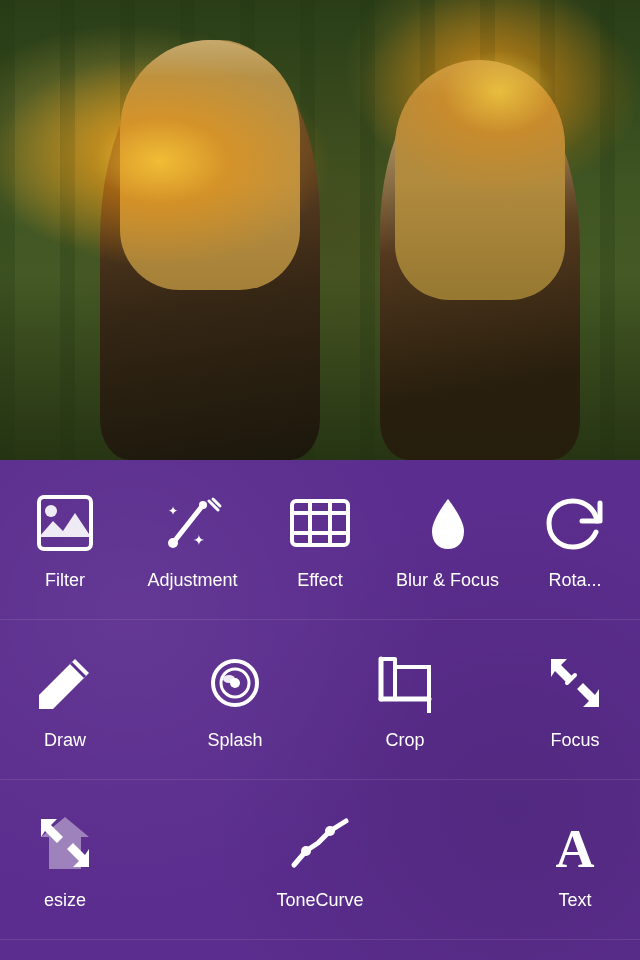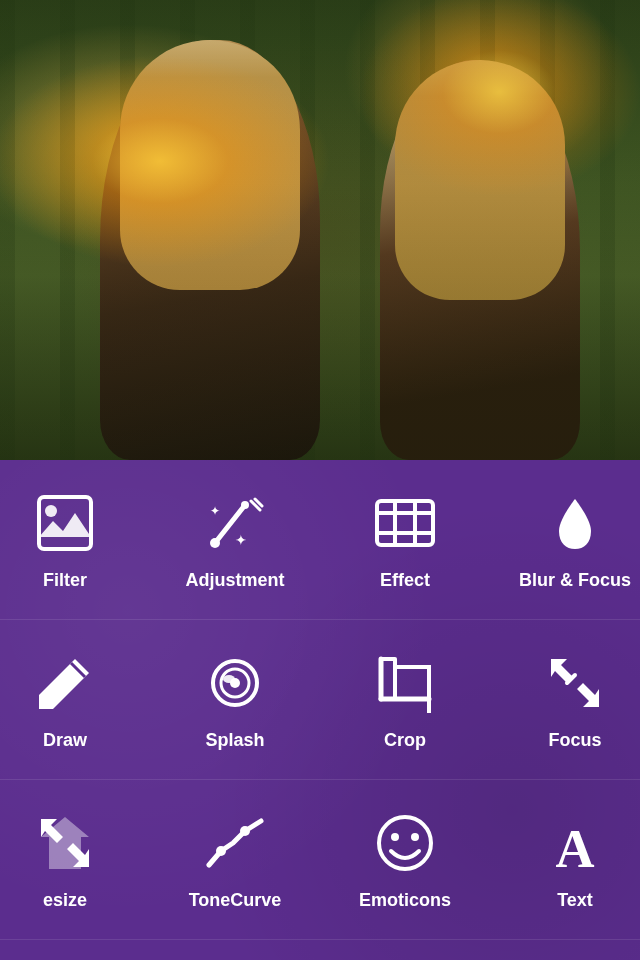--- a/index.html
+++ b/index.html
@@ -76,21 +76,21 @@
 
     .tool-icon svg {
       width: 60px;
       height: 60px;
       fill: white;
     }
 
     .tool-label {
       color: white;
       font-size: 18px;
-      font-weight: 700;
+      font-weight: 400;
       text-align: right;
       white-space: nowrap;
     }
 
     .row-overflow {
       overflow: hidden;
     }
 
     
     .trees-bg {
@@ -231,20 +231,29 @@
 
     <div class="tool-item">
       <div class="tool-icon">
         <svg viewBox="0 0 60 60" xmlns="http://www.w3.org/2000/svg">
           <path d="M30 6 C30 6 14 26 14 38 C14 50 21 56 30 56 C39 56 46 50 46 38 C46 26 30 6 30 6Z" fill="white"></path>
         </svg>
       </div>
       <span class="tool-label">Blur &amp; Focus</span>
     </div>
 
+    <div class="tool-item">
+      <div class="tool-icon">
+        <svg viewBox="0 0 60 60" xmlns="http://www.w3.org/2000/svg">
+          <path d="M55 10 L55 28 L37 28" fill="none" stroke="white" stroke-width="5" stroke-linecap="round" stroke-linejoin="round"></path>
+          <path d="M52 28 C50 16 40 8 28 8 C14 8 4 18 4 30 C4 44 14 54 28 54 C38 54 47 48 51 39" fill="none" stroke="white" stroke-width="5" stroke-linecap="round"></path>
+        </svg>
+      </div>
+      <span class="tool-label">Rota...</span>
+    </div>
   </div>
 
   <div class="toolbar-row row-overflow">
 
     <div class="tool-item">
       <div class="tool-icon">
         <svg viewBox="0 0 60 60" xmlns="http://www.w3.org/2000/svg">
           <path d="M40 6 L54 20 L18 56 L4 56 L4 42 Z" fill="white"></path>
           <path d="M36 10 L50 24" fill="none" stroke="#5b2d8e" stroke-width="3"></path>
         </svg>
@@ -307,31 +316,20 @@
       <div class="tool-icon">
         <svg viewBox="0 0 60 60" xmlns="http://www.w3.org/2000/svg">
           <polyline points="4,52 16,38 28,30 40,18 56,8" fill="none" stroke="white" stroke-width="5" stroke-linecap="round" stroke-linejoin="round"></polyline>
           <circle cx="16" cy="38" r="5" fill="white"></circle>
           <circle cx="40" cy="18" r="5" fill="white"></circle>
         </svg>
       </div>
       <span class="tool-label">ToneCurve</span>
     </div>
 
-    <div class="tool-item">
-      <div class="tool-icon">
-        <svg viewBox="0 0 60 60" xmlns="http://www.w3.org/2000/svg">
-          <circle cx="30" cy="30" r="26" fill="none" stroke="white" stroke-width="4"></circle>
-          <circle cx="20" cy="24" r="4" fill="white"></circle>
-          <circle cx="40" cy="24" r="4" fill="white"></circle>
-          <path d="M16 38 Q30 52 44 38" fill="none" stroke="white" stroke-width="4" stroke-linecap="round"></path>
-        </svg>
-      </div>
-      <span class="tool-label">Emoticons</span>
-    </div>
 
 
     <div class="tool-item">
       <div class="tool-icon">
         <svg viewBox="0 0 60 60" xmlns="http://www.w3.org/2000/svg">
           <text x="50%" y="54" text-anchor="middle" font-size="54" font-family="Georgia, serif" fill="white" font-weight="bold">A</text>
         </svg>
       </div>
       <span class="tool-label">Text</span>
     </div>

